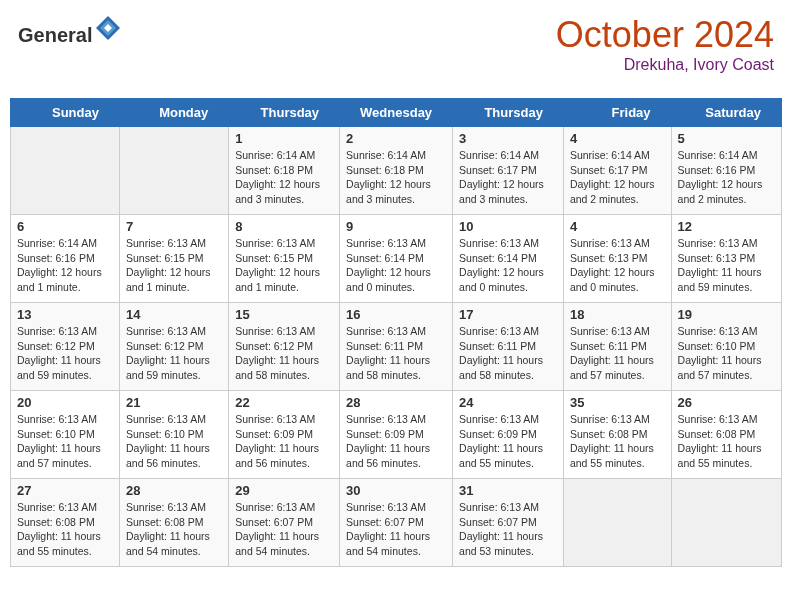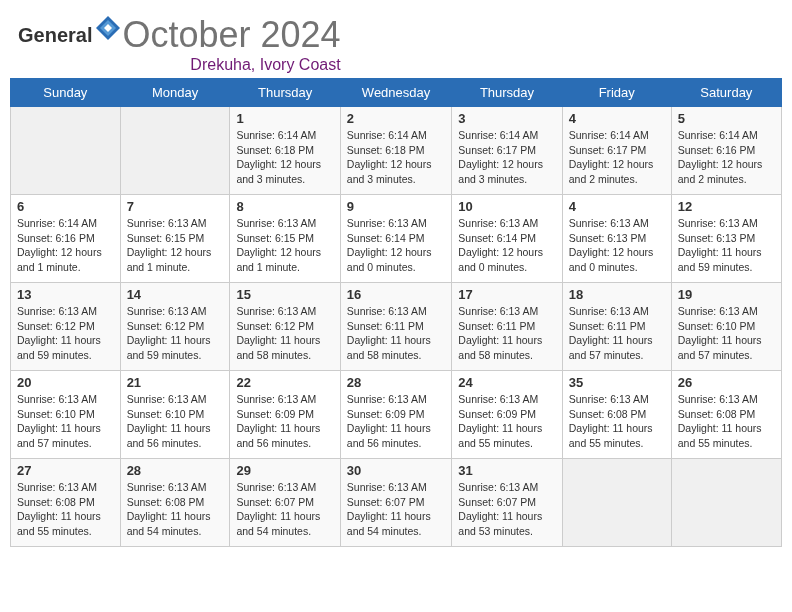--- a/index.html
+++ b/index.html
@@ -5,22 +5,23 @@
     * { box-sizing: border-box; margin: 0; padding: 0; }
     body {
       font-family: Arial, sans-serif;
       background: #fff;
       width: 792px;
       min-height: 612px;
       padding: 10px;
     }
     .header {
       display: flex;
+      justify-content: space-between;
       align-items: flex-start;
-      margin-bottom: 0;
+      margin-bottom: 20px;
       padding: 4px 8px;
     }
     .logo {
       display: flex;
       align-items: center;
     }
     .logo-text {
       font-size: 20px;
       font-weight: bold;
       line-height: 1.1;
@@ -31,38 +32,38 @@
       width: 28px;
       height: 28px;
       margin-left: 2px;
     }
     .title-block {
       text-align: right;
     }
     .month-title {
       font-size: 36px;
       font-weight: normal;
-      color: #737373;
+      color: #c2410c;
     }
     .location {
       font-size: 16px;
       color: #701a75;
     }
     .calendar {
       width: 100%;
       border-collapse: collapse;
       font-size: 11px;
     }
     .calendar thead tr th {
       background: #2a6db5;
       color: #fff;
-      text-align: center;
-      padding: 6px 12px;
+      text-align: right;
+      padding: 6px 20px;
       font-size: 13px;
-      font-weight: normal;
+      font-weight: bold;
       border: 1px solid #2a6db5;
     }
     .calendar tbody tr td {
       border: 1px solid #ccc;
       vertical-align: top;
       padding: 4px 6px;
       width: 113px;
       min-height: 80px;
       height: 88px;
       background: #fff;

